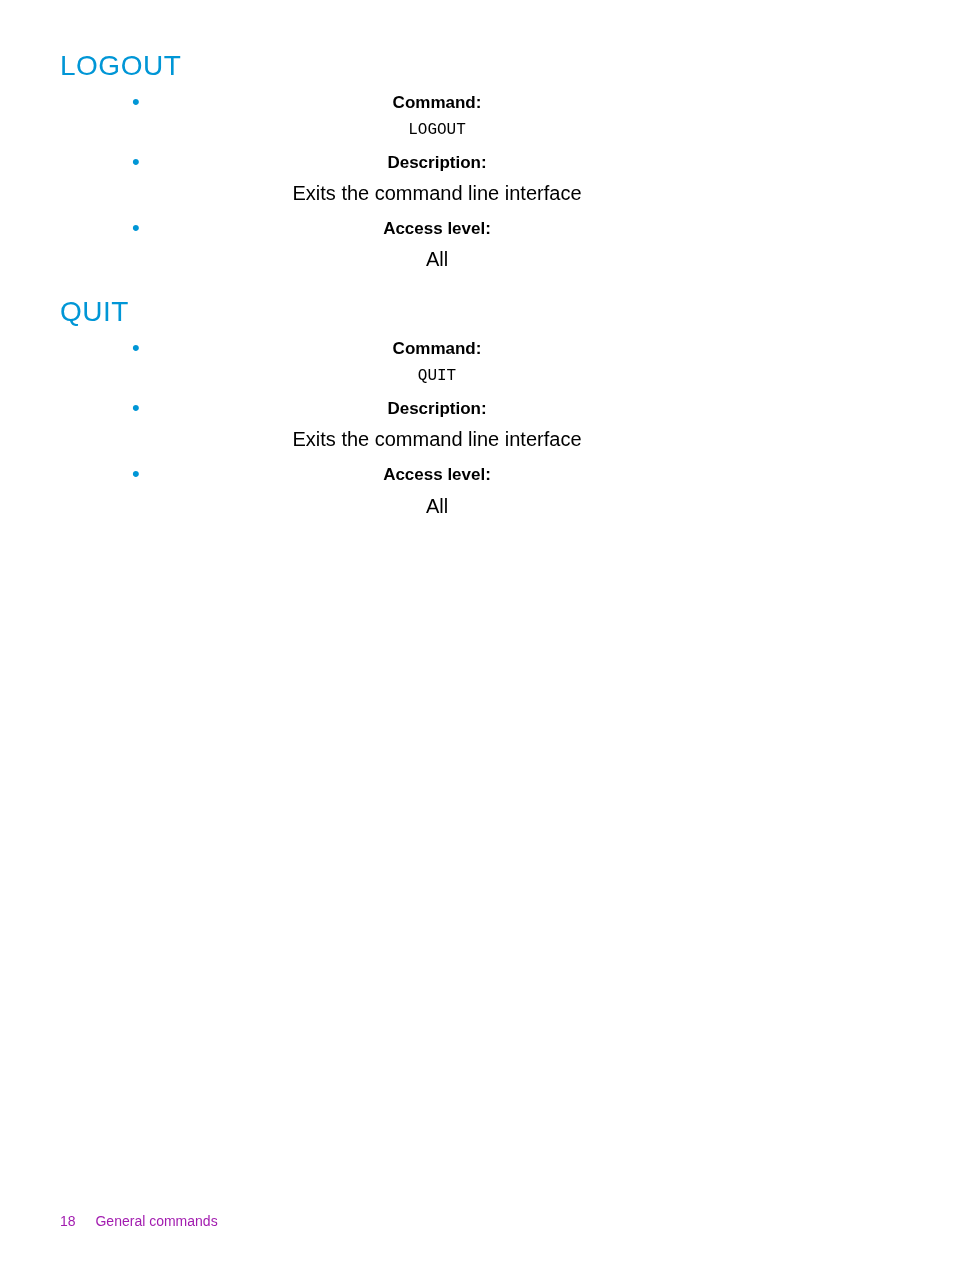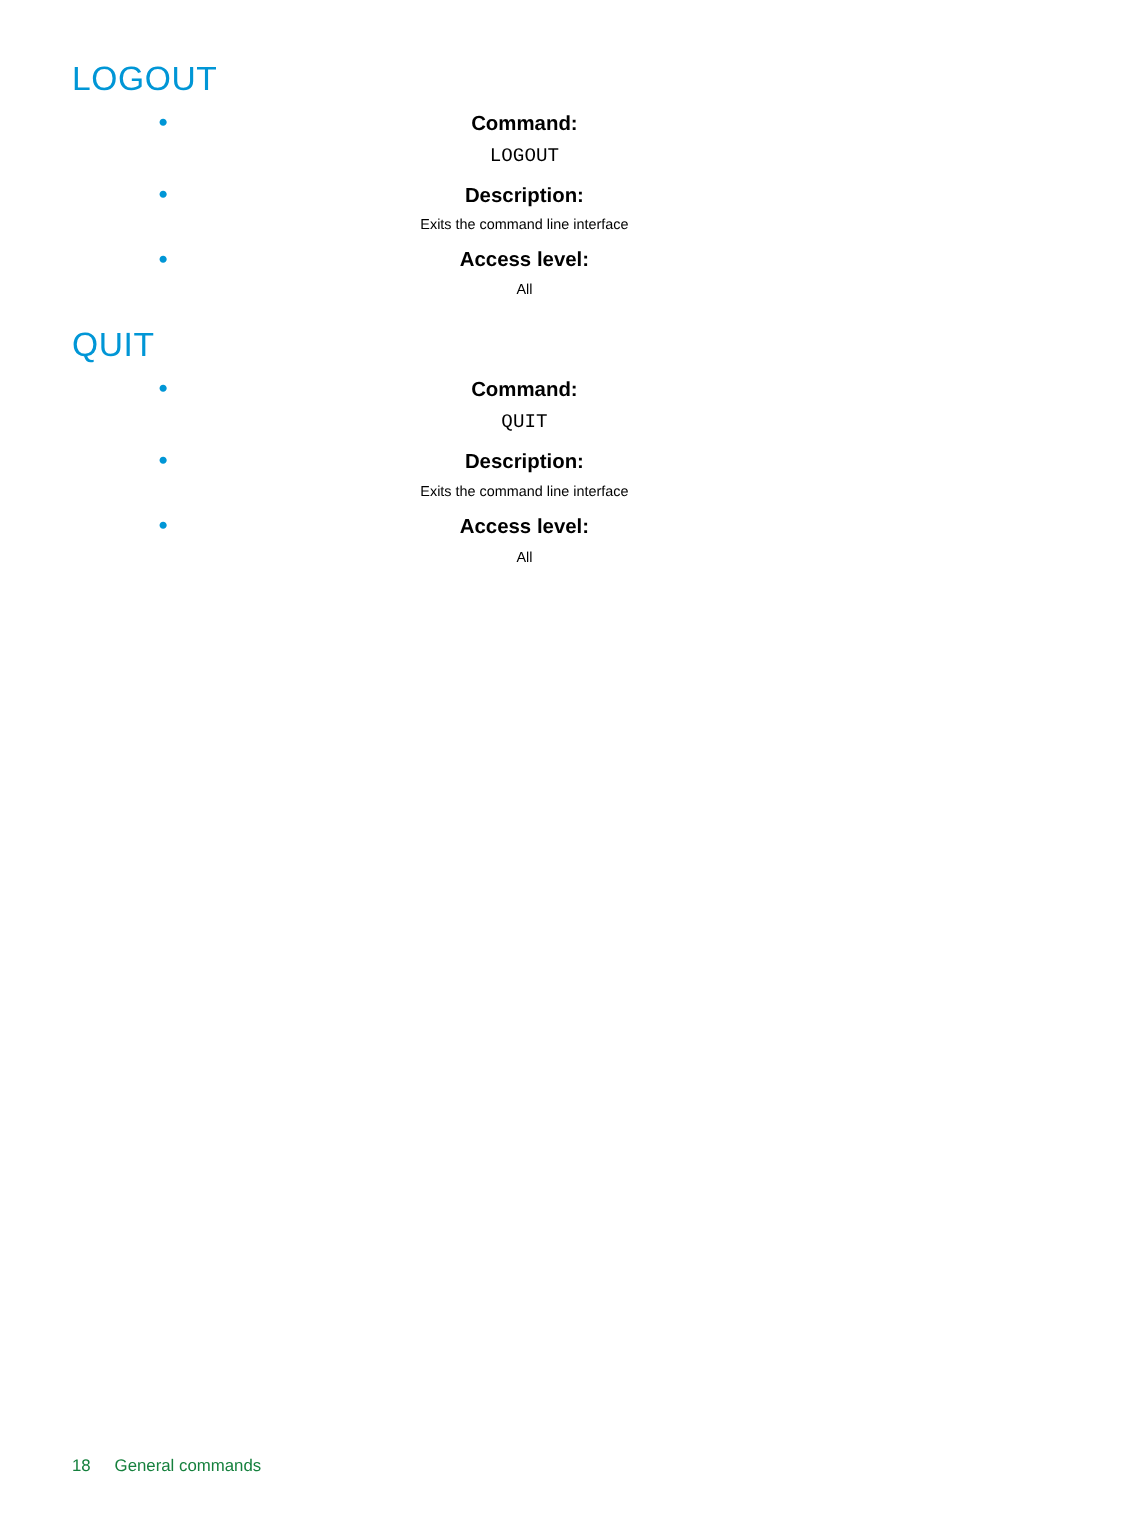--- a/index.html
+++ b/index.html
@@ -47,36 +47,36 @@
     color: #0096d6;
     font-size: 22px;
     line-height: 20px;
   }
   .label {
     font-weight: 700;
     font-size: 17px;
     line-height: 1.3;
   }
   .value {
-    font-size: 12px;
+    font-size: 20px;
     line-height: 1.5;
     margin-top: 4px;
     font-weight: 300;
   }
   .value.mono {
     font-family: "Courier New", Courier, monospace;
     font-size: 16px;
     font-weight: 400;
   }
   .footer {
     position: absolute;
     left: 60px;
     bottom: 42px;
     font-size: 14px;
-    color: #15803d;
+    color: #a21caf;
     font-weight: 300;
   }
   .footer .page-num {
     display: inline-block;
     margin-right: 16px;
   }
 </style>
 </head>
 <body>
 

